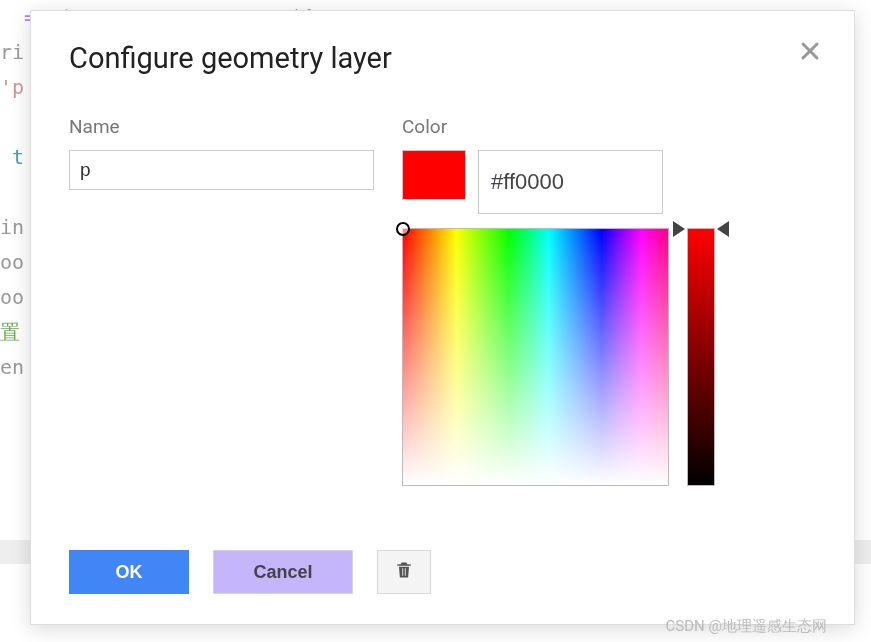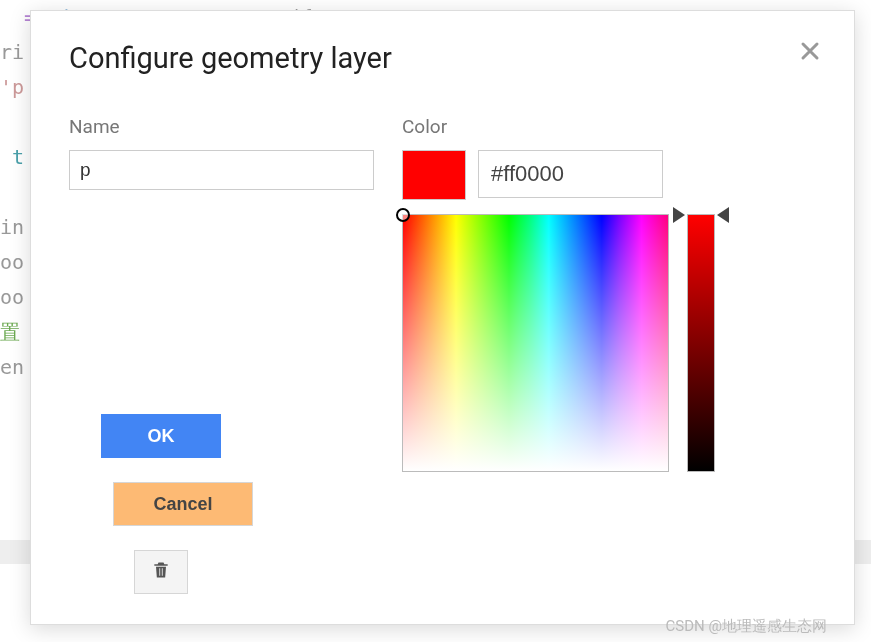--- a/index.html
+++ b/index.html
@@ -75,21 +75,21 @@
       padding: 4px 10px;
       color: #333;
       outline: none;
     }
     .color-row { display: flex; gap: 12px; align-items: flex-start; }
     .swatch {
       width: 64px; height: 50px;
       border: 1px solid #ccc;
     }
     .hex-input {
-      width: 185px; height: 48px;
+      width: 185px; height: 64px;
       border: 1px solid #ccc;
       font-size: 22px;
       padding: 4px 12px;
       color: #444;
       outline: none;
     }
     .picker-area {
       display: flex;
       gap: 18px;
       margin-top: 14px;
@@ -140,43 +140,41 @@
     .value-right-arrow {
       right: -14px;
       border-right: 12px solid #444;
     }
     .dialog-buttons {
       position: absolute;
       left: 38px; bottom: 30px;
       display: flex;
       gap: 24px;
       align-items: center;
-      flex-direction: column;
     }
     .btn {
       height: 44px;
       border: 1px solid transparent;
       font-size: 18px;
       font-weight: 700;
       cursor: pointer;
       display: inline-flex;
       align-items: center;
       justify-content: center;
     }
     .btn-ok {
       width: 120px;
       background: #4285f4;
       color: #fff;
     }
     .btn-cancel {
       width: 140px;
-      background: #fdba74;
+      background: #c4b5fd;
       color: #444;
       border: 1px solid #d6d6d6;
-      margin-left: 44px;
     }
     .btn-trash {
       width: 54px;
       background: #f4f4f4;
       border: 1px solid #d6d6d6;
       color: #555;
     }
     .btn-trash svg { width: 20px; height: 22px; }
     .watermark {
       position: absolute;

